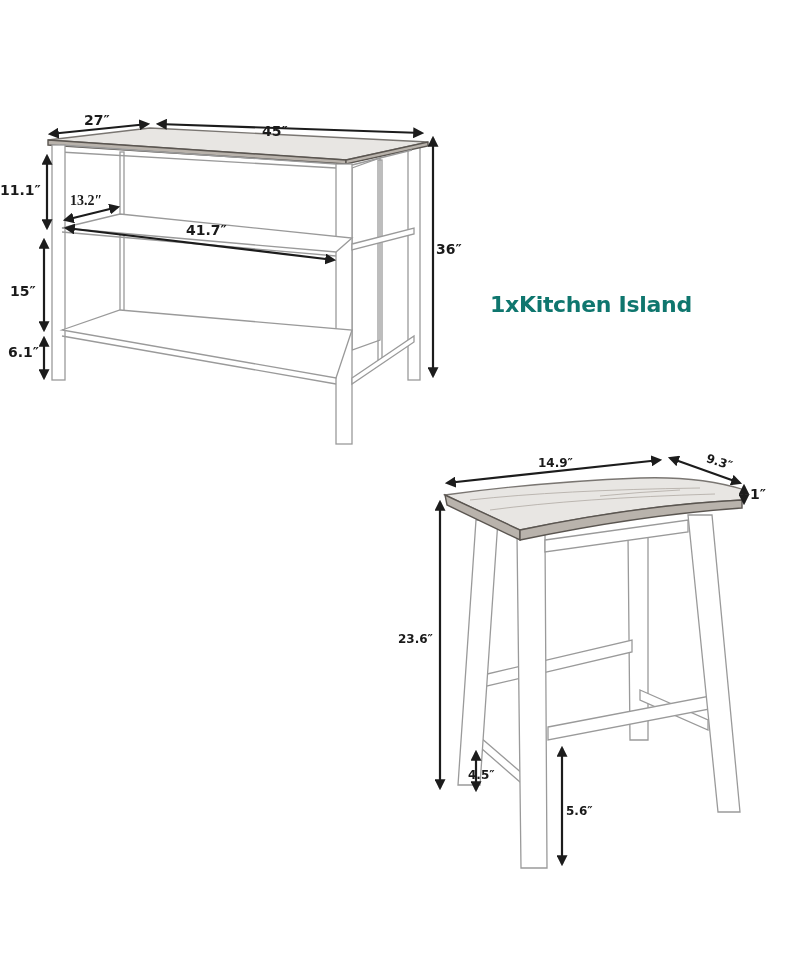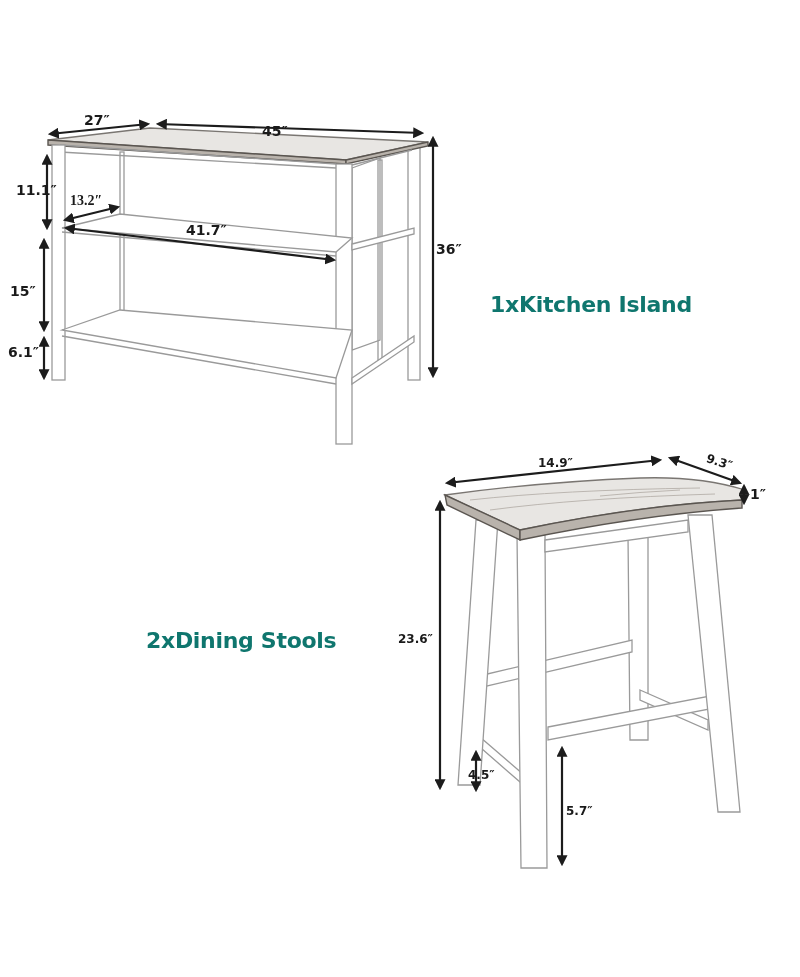--- a/index.html
+++ b/index.html
@@ -105,28 +105,27 @@
     <line x1="440" y1="502" x2="440" y2="788" class="arrow" marker-start="url(#ah)" marker-end="url(#ah)"></line>
     <line x1="476" y1="752" x2="476" y2="790" class="arrow" marker-start="url(#ah)" marker-end="url(#ah)"></line>
     <line x1="562" y1="748" x2="562" y2="864" class="arrow" marker-start="url(#ah)" marker-end="url(#ah)"></line>
   </g>
 </svg>
 
   
   <span class="lbl dim" style="left:84px; top:112px;">27″</span>
   <span class="lbl dim" style="left:262px; top:123px;">45″</span>
   <span class="lbl dim" style="left:436px; top:241px;">36″</span>
-  <span class="lbl dim" style="left:16px; top:182px;">11.1″</span>
+  <span class="lbl dim" style="left:0px; top:182px;">11.1″</span>
   <span class="lbl dim" style="left:70px; top:193px;font-family:Liberation Serif, serif;">13.2″</span>
   <span class="lbl dim" style="left:186px; top:222px;">41.7″</span>
   <span class="lbl dim" style="left:10px; top:283px;">15″</span>
   <span class="lbl dim" style="left:8px; top:344px;text-align:right;">6.1″</span>
   <span class="lbl title" style="left:490px; top:292px;">1xKitchen Island</span>
 
   
   <span class="lbl dim-sm" style="left:538px; top:456px;">14.9″</span>
   <span class="lbl dim-sm" style="left:706px; top:455px; transform:rotate(18deg);">9.3″</span>
   <span class="lbl dim" style="left:750px; top:486px;">1″</span>
   <span class="lbl dim-sm" style="left:398px; top:632px;">23.6″</span>
   <span class="lbl dim-sm" style="left:468px; top:768px;">4.5″</span>
-  <span class="lbl dim-sm" style="left:566px; top:804px;">5.7″</span>
-  <span class="lbl title" style="left:146px; top:628px;">2xDining Stools</span>
+  <span class="lbl dim-sm" style="left:566px; top:804px;">5.6″</span>
 </div>
 
 </body></html>

